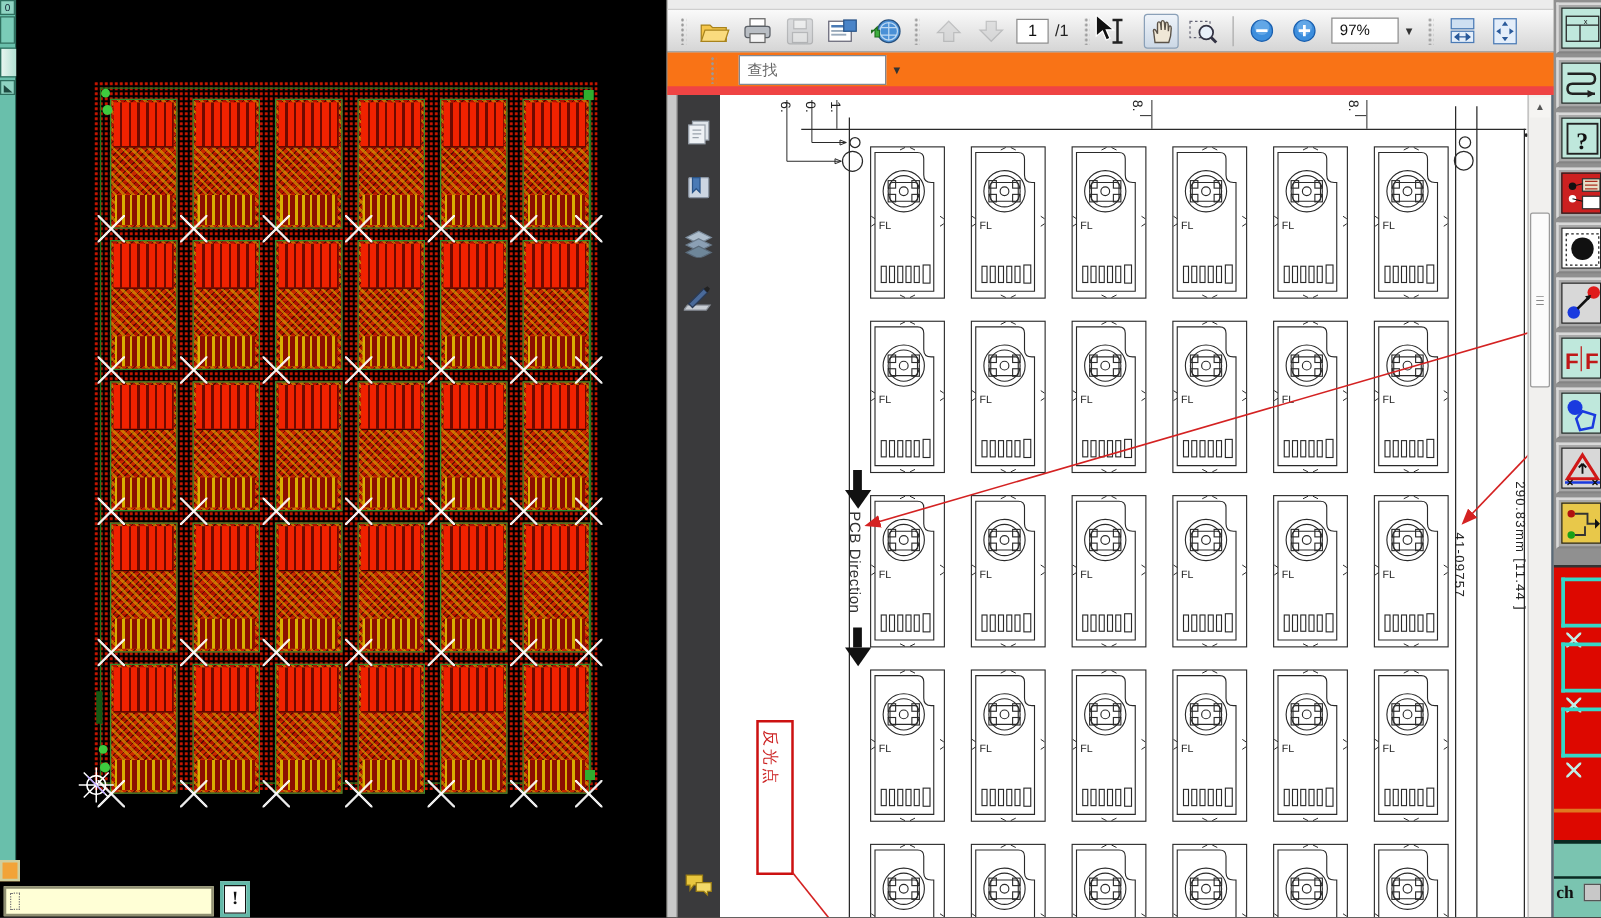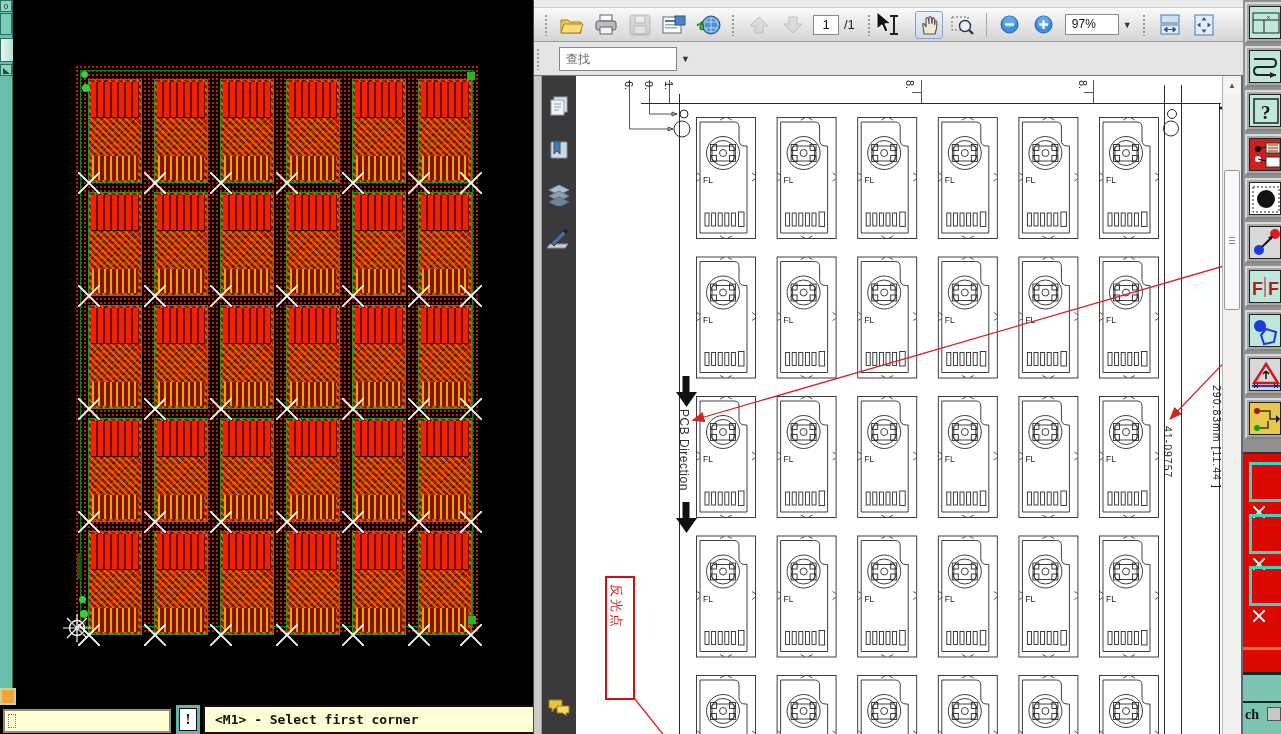--- a/index.html
+++ b/index.html
@@ -61,21 +61,21 @@
      border-bottom:1px solid #979797;display:flex;align-items:center;padding-left:4px;}
   .tb-grip{width:5px;height:22px;margin:0 6px;background:radial-gradient(circle,#9a9a9a 1px,transparent 1.2px);background-size:4px 4px;}
   .tb-vline{width:1px;height:24px;margin:0 6px;background:#aaa;}
   .tb-btn{width:28px;height:28px;margin:0 3px;display:flex;align-items:center;justify-content:center;border-radius:3px;}
   .tb-btn.disabled{opacity:.45;filter:grayscale(60%);}
   .tb-btn.active{background:linear-gradient(#eef3f9,#ccd8e6);border:1px solid #8aa0b8;}
   #page-num-box{width:26px;height:20px;background:#fff;border:1px solid #8a8a8a;font-size:13px;color:#111;text-align:center;line-height:18px;margin:0 3px;}
   #page-total{font-size:13px;color:#222;margin:0 6px 0 2px;}
   #zoom-box{width:54px;height:21px;background:#fff;border:1px solid #8a8a8a;font-size:12px;color:#111;line-height:19px;padding-left:6px;margin-left:4px;}
   .caret{font-size:9px;color:#333;margin:0 4px;}
-  #pdf-findbar{position:absolute;left:0;top:42px;right:0;height:34px;background:#e5e5e5;border-bottom:1px solid #ef4444;display:flex;align-items:center;}
+  #pdf-findbar{position:absolute;left:0;top:42px;right:0;height:34px;background:#f97316;border-bottom:7px solid #ef4444;display:flex;align-items:center;padding-left:32px;}
   #find-input{width:118px;height:24px;background:#fff;border:1px solid #828790;margin-left:12px;font-size:12px;color:#666;line-height:22px;padding-left:6px;}
 
   #pdf-content{position:absolute;left:0;top:76px;right:0;bottom:0;}
   #pdf-gutter{position:absolute;left:0;top:0;bottom:0;width:8px;background:#c9c9c9;border-right:1px solid #9a9a9a;}
   #pdf-nav{position:absolute;left:8px;top:0;bottom:0;width:34px;background:#3a3a3c;}
   .nav-ic{position:absolute;left:5px;width:24px;height:24px;}
   #pdf-page{position:absolute;left:42px;top:0;width:647px;bottom:0;background:#fff;overflow:hidden;}
   #drawing{position:absolute;left:0;top:0;}
   .dline{stroke:#2a2a2a;stroke-width:1;fill:none;}
   .dthin{stroke:#2a2a2a;stroke-width:.8;fill:none;}
@@ -236,21 +236,20 @@
         <circle cx="16" cy="16" r="7.5" stroke="#fff" stroke-width="1.3" fill="none"></circle>
         <path d="M16,2 V30 M2,16 H30 M6,6 L26,26 M26,6 L6,26" stroke="#fff" stroke-width="1.2"></path>
         <path d="M9,9 L23,23" stroke="#b8a0ff" stroke-width="1"></path>
       </svg>
     </div>
 
     <div id="cmd-row">
       <div id="orange-chip"></div>
       <div id="cmd-input"></div>
       <div id="alert-btn">!</div>
-      <div id="cmd-echo">&lt;M1&gt; - Select first corner</div>
     </div>
   </div>
 
   <div id="pdf-window">
     <div id="pdf-titlestrip"></div>
 
     <div id="pdf-toolbar">
       <div class="tb-grip"></div>
       <div class="tb-btn">
         <svg width="24" height="20">

